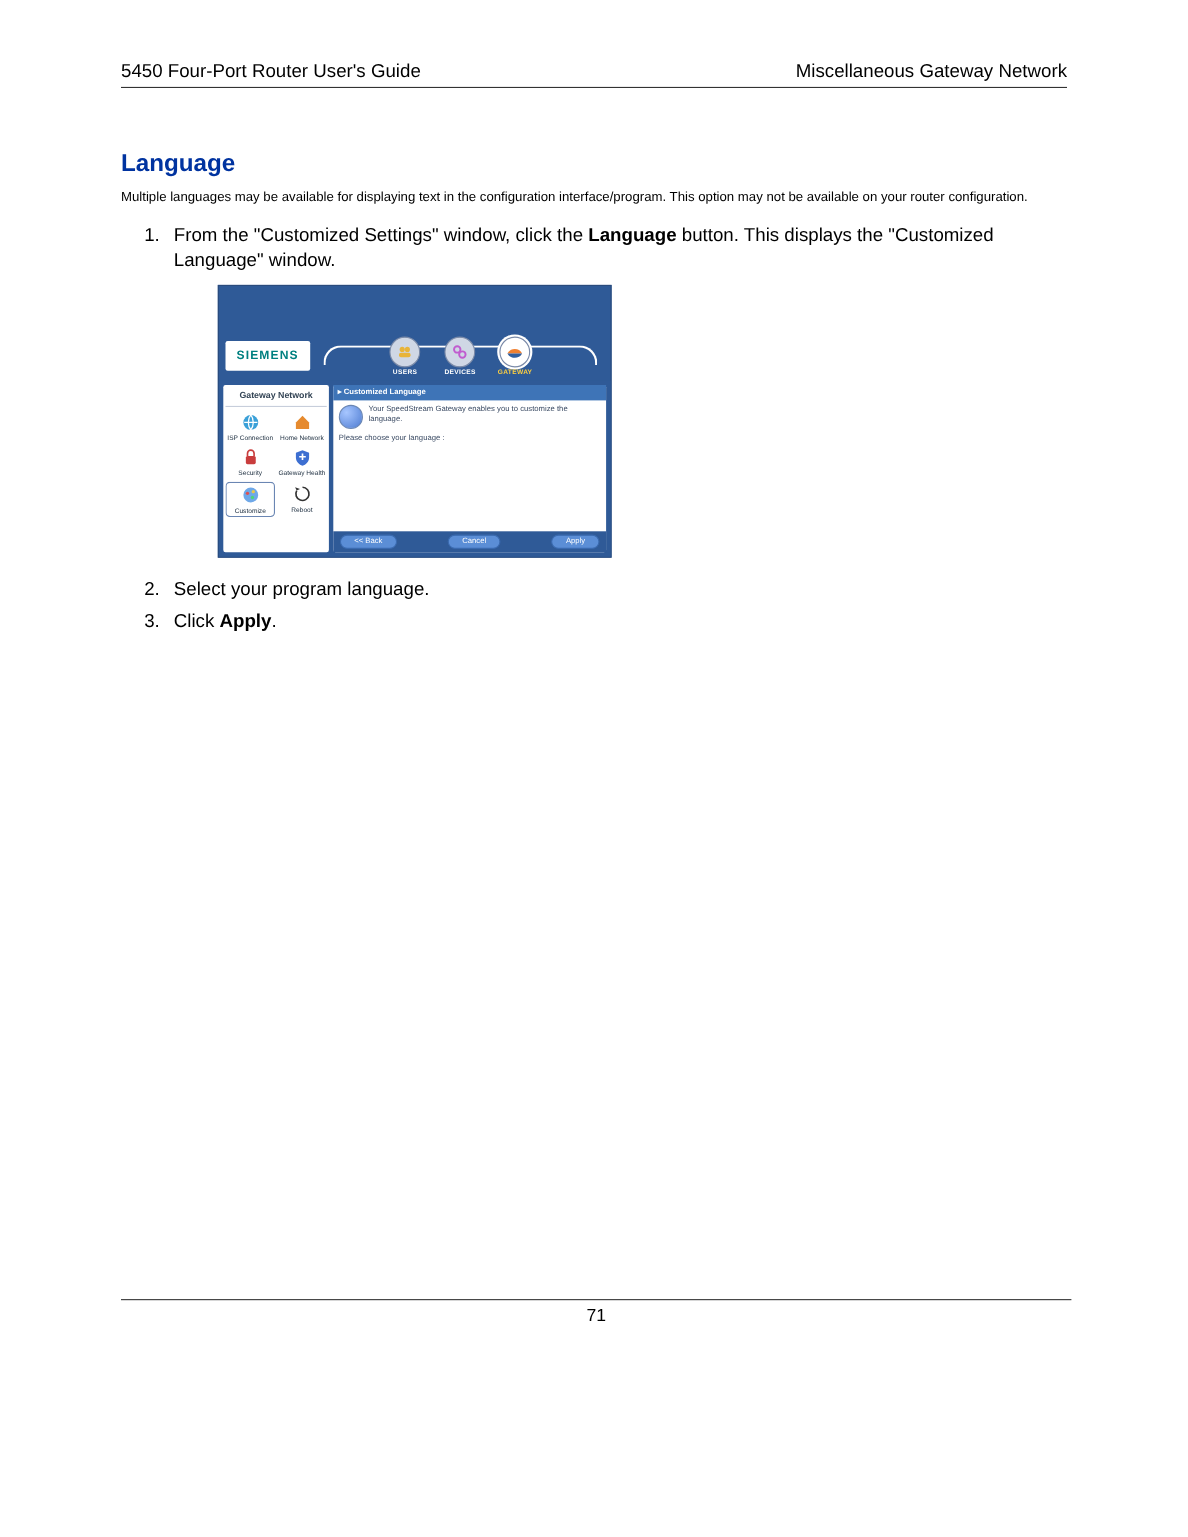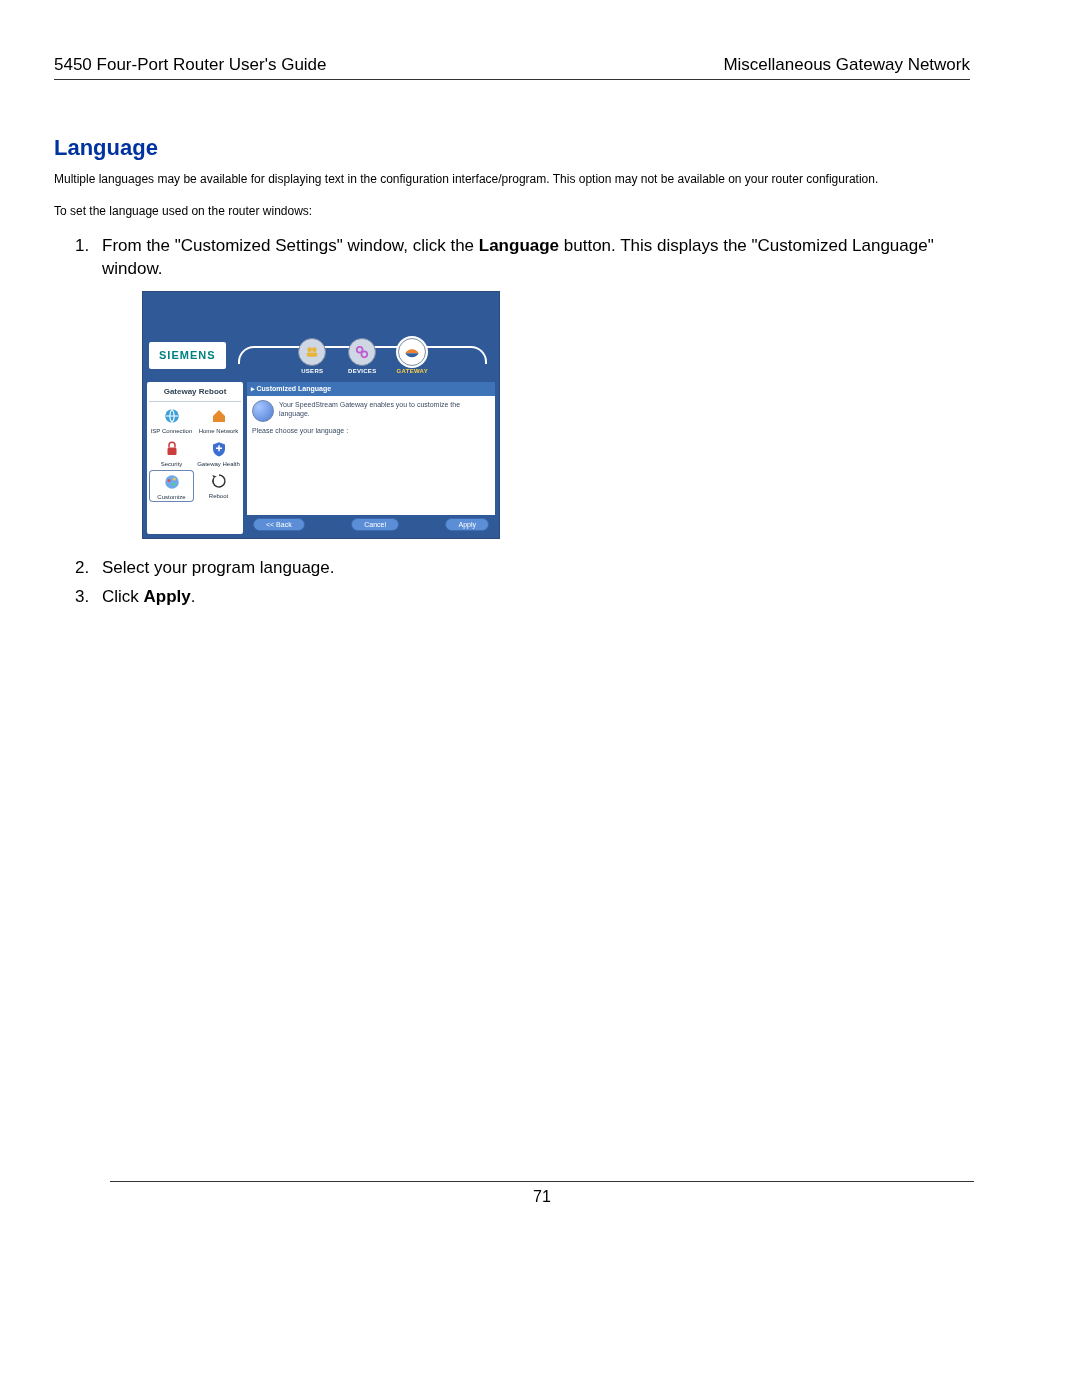--- a/index.html
+++ b/index.html
@@ -8,21 +8,21 @@
     font-family: Arial, Helvetica, sans-serif;
     background: #fff;
     color: #000;
   }
   .page {
     width: 1080px;
     height: 1246px;
     margin: 0 auto;
     position: relative;
     box-sizing: border-box;
-    padding: 55px 110px 40px 54px;
+    padding: 55px 110px 40px 110px;
   }
   .hdr {
     display: flex;
     justify-content: space-between;
     font-size: 17px;
     padding-bottom: 4px;
     border-bottom: 1px solid #333;
   }
   .section-title {
     color: #0033a0;
@@ -211,21 +211,20 @@
 
 <div class="page">
   <div class="hdr">
     <span>5450 Four-Port Router User's Guide</span>
     <span>Miscellaneous Gateway Network</span>
   </div>
 
   <div class="section-title">Language</div>
 
   <p class="body-text">Multiple languages may be available for displaying text in the configuration interface/program. This option may not be available on your router configuration.</p>
-  <p class="body-text">To set the language used on the router windows:</p>
 
   <ol class="steps">
     <li>
       <span>From the "Customized Settings" window, click the </span><b>Language</b><span> button. This displays the "Customized Language" window.</span>
       <div class="figure-wrap">
 
         <div class="ui-shot">
           <div class="ui-top">
             <div class="logo-box">SIEMENS</div>
             <div class="nav-tabs">
@@ -255,21 +254,21 @@
                       <path d="M2 14 C6 6 18 6 22 14" fill="#f08030"></path>
                       <path d="M2 14 C6 22 18 22 22 14" fill="#305fa0"></path>
                     </svg>
                 </div>
                 <div class="tab-label">GATEWAY</div>
               </div>
             </div>
           </div>
           <div class="ui-body">
             <div class="sidebar">
-              <div class="sidebar-title">Gateway Reboot</div>
+              <div class="sidebar-title">Gateway Network</div>
               <div class="sb-grid">
                 <div class="sb-item">
                   <div class="sb-icon">
                       <svg width="18" height="18" viewBox="0 0 24 24">
                         <circle cx="12" cy="12" r="9" fill="#3aa0d8"></circle>
                         <path d="M4 12h16M12 3c4 5 4 13 0 18M12 3c-4 5-4 13 0 18" stroke="#fff" stroke-width="1.5" fill="none"></path>
                       </svg>
                     </div>
                   <div>ISP Connection</div>
                 </div>

